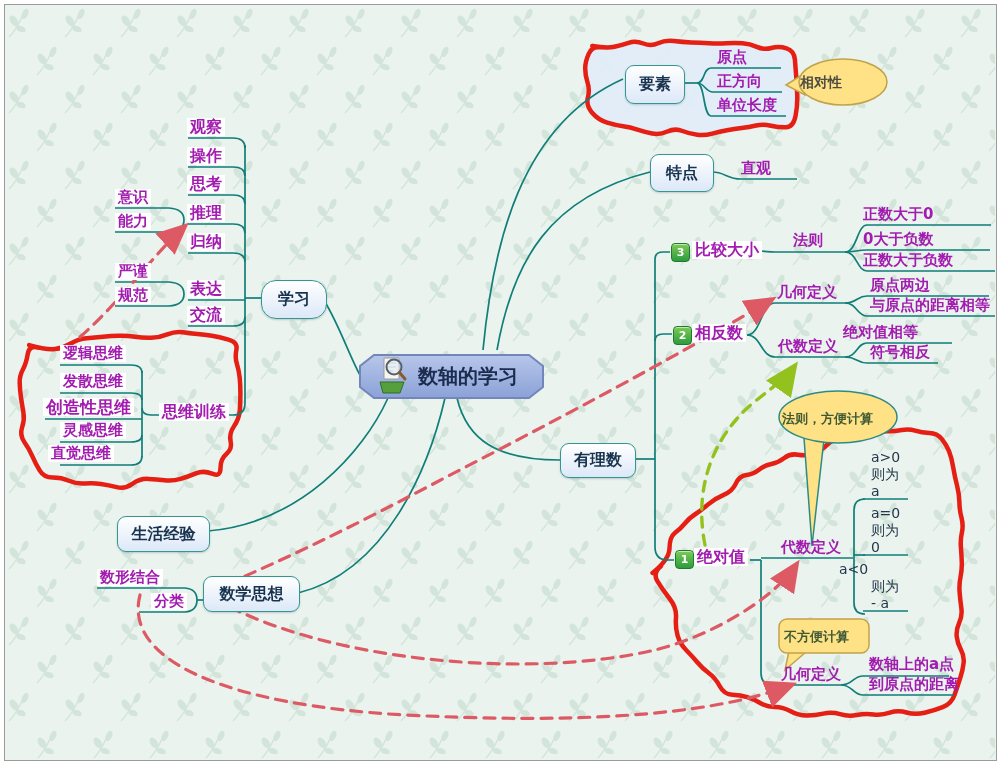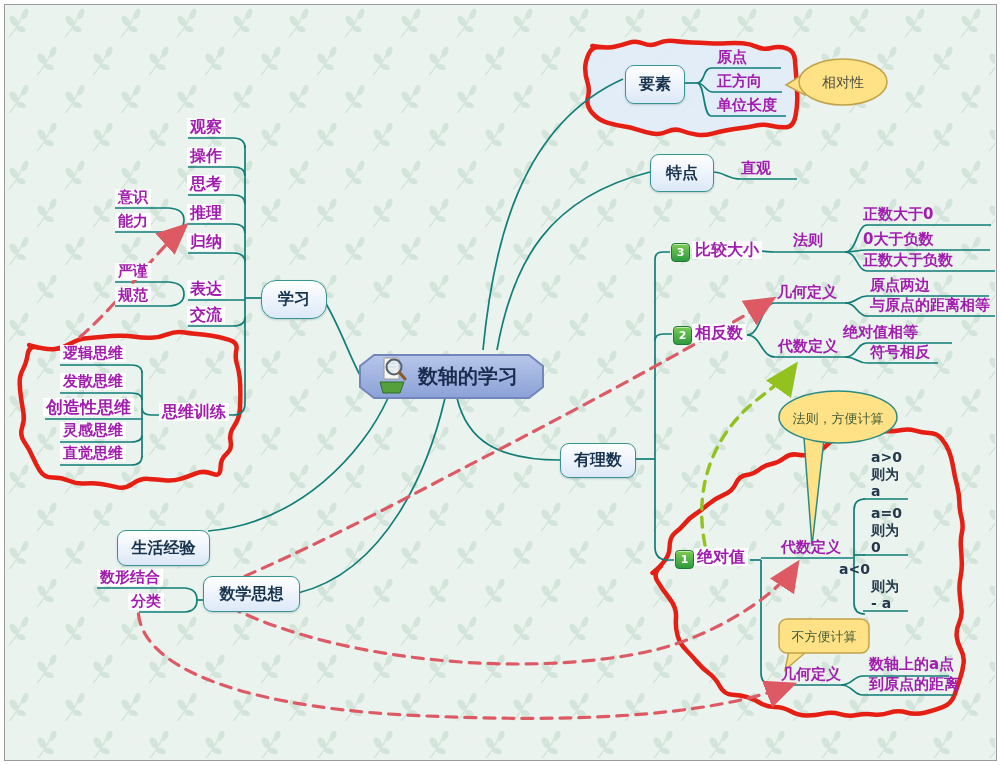--- a/index.html
+++ b/index.html
@@ -2,34 +2,34 @@
 <html><head>
 <meta charset="utf-8">
 <style>
   html,body{margin:0;padding:0;background:#ffffff;font-family:"DejaVu Sans","Liberation Sans",sans-serif;}
   .frame{position:relative;width:1000px;height:765px;background:#fff;overflow:hidden;}
   .canvas{position:absolute;left:4px;top:4px;width:991px;height:755px;border:1px solid #9b9b9b;background:#eaf3ee;overflow:hidden;}
   .stage{position:absolute;left:0;top:0;width:990px;height:753px;}
   svg.layer{position:absolute;left:0;top:0;}
   .lbl{position:absolute;white-space:nowrap;font-weight:bold;font-size:16px;color:#a21caf;line-height:18px;z-index:3;}
   .s15{font-size:15px;line-height:17px;}
-  .xs{font-size:14px;font-weight:bold;line-height:16px;color:#24374a;}
+  .xs{font-size:14px;font-weight:normal;line-height:16px;color:#24374a;}
   .wbg{background:#ffffff;padding:0 3px;}
   .big{font-size:17px;}
   .topic{position:absolute;display:flex;align-items:center;justify-content:center;
          border:1.5px solid #35968f;border-radius:9px;
          background:linear-gradient(#ffffff,#dce8f8);
          font-weight:bold;font-size:16px;color:#17334e;z-index:3;
          box-shadow:0 1px 2px rgba(60,90,110,.25);}
   .center-label{position:absolute;font-weight:bold;font-size:20px;color:#1b2c4f;z-index:4;}
   .badge{position:absolute;width:17px;height:17px;border-radius:4px;z-index:4;
          background:linear-gradient(#7ccc52,#2c9b3f);border:1px solid #1f7a30;
          color:#fff;font-size:11px;font-weight:bold;display:flex;align-items:center;justify-content:center;
          box-shadow:inset 0 1px 0 rgba(255,255,255,.55);}
-  .callout-text{position:absolute;z-index:4;font-weight:normal;text-align:center;}
+  .callout-text{position:absolute;z-index:4;font-weight:bold;text-align:left;}
   .ct-gray{font-size:14px;color:#4d4d42;}
   .ct-green{font-size:13px;color:#3f5a35;}
 </style>
 </head>
 <body>
 
 <div class="frame">
 <div class="canvas">
 <div class="stage">
 
@@ -168,42 +168,42 @@
     <path d="M 700 540 C 688 480 710 430 748 398 C 768 382 782 372 789 362" stroke="#93c11e" stroke-width="3.4" stroke-dasharray="10 8" marker-end="url(#arGreen)"></path>
   </g>
 </svg>
 
 <div class="center-label" style="left:413px;top:358px;">数轴的学习</div>
 
 <div class="topic" style="left:256px;top:275px;width:64px;height:37px;border-radius:15px;">学习</div>
 <div class="topic" style="left:620px;top:60px;width:58px;height:37px;">要素</div>
 <div class="topic" style="left:645px;top:149px;width:62px;height:36px;">特点</div>
 <div class="topic" style="left:555px;top:438px;width:74px;height:33px;">有理数</div>
-<div class="topic" style="left:112px;top:525px;width:91px;height:34px;text-align:right;">生活经验</div>
+<div class="topic" style="left:112px;top:511px;width:91px;height:34px;text-align:right;">生活经验</div>
 <div class="topic" style="left:198px;top:571px;width:95px;height:34px;">数学思想</div>
 
 <div class="lbl wbg" style="left:182px;top:113px;">观察</div>
 <div class="lbl wbg" style="left:182px;top:142px;">操作</div>
 <div class="lbl wbg" style="left:182px;top:170px;">思考</div>
 <div class="lbl wbg" style="left:182px;top:199px;">推理</div>
 <div class="lbl wbg" style="left:182px;top:228px;">归纳</div>
 <div class="lbl wbg" style="left:182px;top:275px;">表达</div>
 <div class="lbl wbg" style="left:182px;top:301px;">交流</div>
 
 <div class="lbl wbg s15" style="left:110px;top:184px;">意识</div>
 <div class="lbl wbg s15" style="left:110px;top:208px;">能力</div>
 <div class="lbl wbg s15" style="left:110px;top:258px;">严谨</div>
 <div class="lbl wbg s15" style="left:110px;top:282px;">规范</div>
 
 <div class="lbl wbg" style="left:154px;top:398px;">思维训练</div>
 <div class="lbl wbg s15" style="left:55px;top:340px;">逻辑思维</div>
 <div class="lbl wbg s15" style="left:55px;top:368px;">发散思维</div>
 <div class="lbl wbg big" style="left:38px;top:393px;">创造性思维</div>
 <div class="lbl wbg s15" style="left:55px;top:417px;">灵感思维</div>
-<div class="lbl wbg s15" style="left:55px;top:440px;">直觉思维</div>
+<div class="lbl wbg s15" style="left:43px;top:440px;">直觉思维</div>
 
 <div class="lbl s15" style="left:712px;top:44px;">原点</div>
 <div class="lbl s15" style="left:712px;top:68px;">正方向</div>
 <div class="lbl s15" style="left:712px;top:92px;">单位长度</div>
 <div class="lbl s15" style="left:736px;top:155px;">直观</div>
 
 <div class="badge" style="left:666px;top:238px;">3</div>
 <div class="lbl wbg" style="left:687px;top:236px;">比较大小</div>
 <div class="lbl s15" style="left:788px;top:227px;">法则</div>
 <div class="lbl s15" style="left:858px;top:201px;">正数大于0</div>
@@ -229,21 +229,21 @@
 <div class="lbl xs" style="left:866px;top:517px;">则为</div>
 <div class="lbl xs" style="left:866px;top:534px;">0</div>
 <div class="lbl xs" style="left:834px;top:556px;">a&lt;0</div>
 <div class="lbl xs" style="left:866px;top:573px;">则为</div>
 <div class="lbl xs" style="left:866px;top:590px;">- a</div>
 <div class="lbl s15" style="left:776px;top:661px;">几何定义</div>
 <div class="lbl s15" style="left:864px;top:651px;">数轴上的a点</div>
 <div class="lbl s15" style="left:864px;top:671px;">到原点的距离</div>
 
 <div class="lbl wbg s15" style="left:92px;top:564px;">数形结合</div>
-<div class="lbl wbg s15" style="left:123px;top:588px;">分类</div>
+<div class="lbl wbg s15" style="left:146px;top:588px;">分类</div>
 
 <div class="callout-text ct-gray" style="left:795px;top:69px;width:86px;">相对性</div>
 <div class="callout-text ct-green" style="left:777px;top:405px;width:112px;">法则，方便计算</div>
 <div class="callout-text ct-green" style="left:779px;top:623px;width:80px;">不方便计算</div>
 
 </div>
 </div>
 </div>
 
 </body></html>

